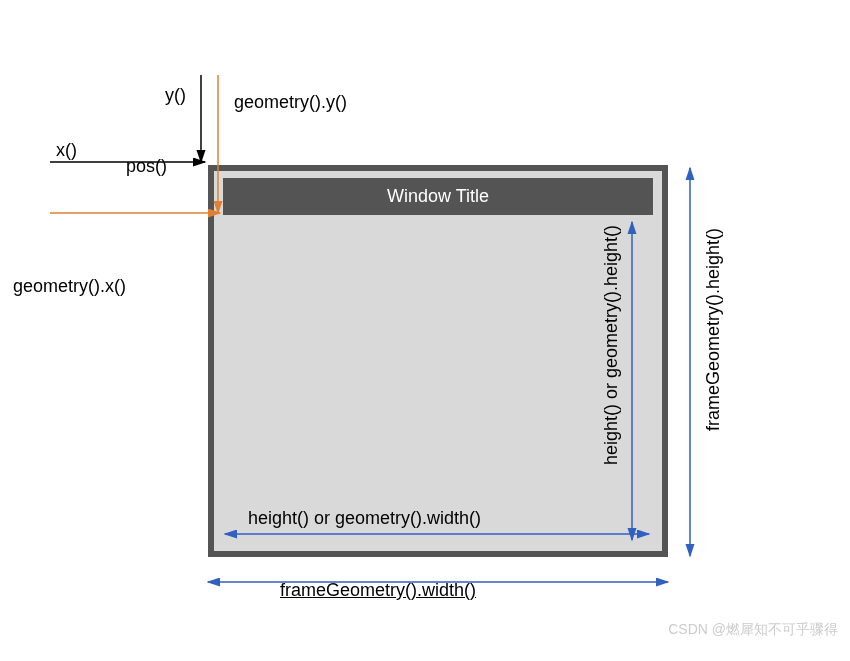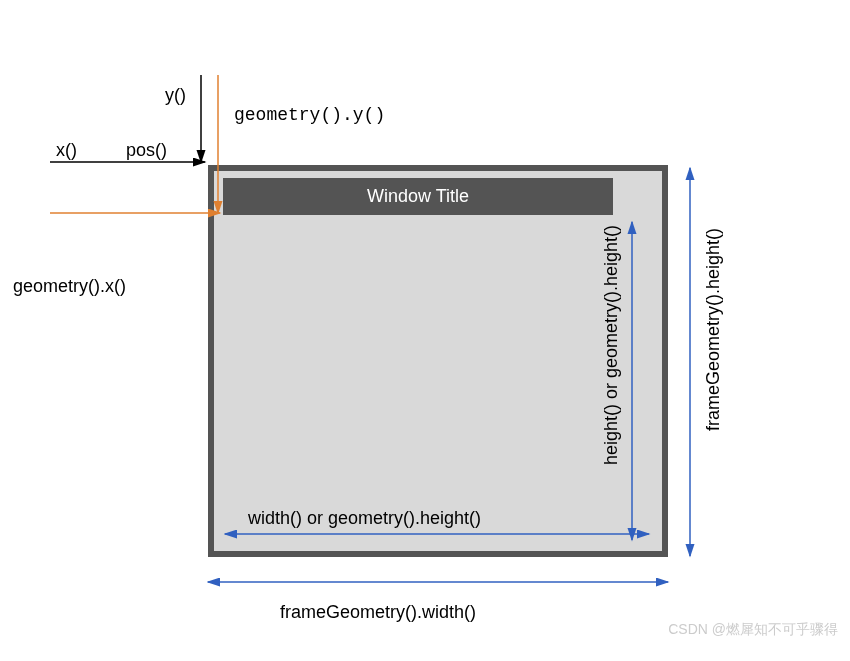--- a/index.html
+++ b/index.html
@@ -22,21 +22,21 @@
       top: 165px;
       width: 460px;
       height: 392px;
       background: #d9d9d9;
       border: 6px solid #545454;
     }
     .titlebar {
       position: absolute;
       left: 9px;
       top: 7px;
-      width: 390px;
+      width: 430px;
       height: 37px;
       background: #545454;
       color: #fff;
       font-size: 18px;
       display: flex;
       align-items: center;
       justify-content: center;
     }
     .client-area {
       position: absolute;
@@ -71,26 +71,26 @@
 
 <div class="window-frame">
   <div class="titlebar">
     <span>Window Title</span>
   </div>
   <div class="client-area"></div>
 </div>
 
 <div class="label" style="left:165px; top:85px;">y()</div>
 <div class="label" style="left:56px; top:140px;">x()</div>
-<div class="label" style="left:126px; top:140px;">pos()</div>
-<div class="label" style="left:234px; top:105px;font-family:Liberation Mono, monospace;">geometry().y()</div>
+<div class="label" style="left:126px; top:156px;">pos()</div>
+<div class="label" style="left:234px; top:92px;">geometry().y()</div>
 <div class="label" style="left:13px; top:232px;margin-top:44px;">geometry().x()</div>
-<div class="label" style="left:248px; top:508px;">width() or geometry().height()</div>
+<div class="label" style="left:248px; top:508px;">height() or geometry().width()</div>
 <div class="label vlabel" style="left:601px; top:225px;">height() or geometry().height()</div>
-<div class="label" style="left:280px; top:602px;">frameGeometry().width()</div>
+<div class="label" style="left:280px; top:580px;text-decoration:underline;">frameGeometry().width()</div>
 <div class="label vlabel" style="left:703px; top:228px;">frameGeometry().height()</div>
 
 <svg class="arrows">
   <defs>
     <marker id="arrBlack" markerWidth="10" markerHeight="10" refX="8" refY="3" orient="auto" markerUnits="strokeWidth">
       <path d="M0,0 L9,3 L0,6 Z" fill="#000"></path>
     </marker>
     <marker id="arrBlackRev" markerWidth="10" markerHeight="10" refX="1" refY="3" orient="auto" markerUnits="strokeWidth">
       <path d="M9,0 L0,3 L9,6 Z" fill="#000"></path>
     </marker>

